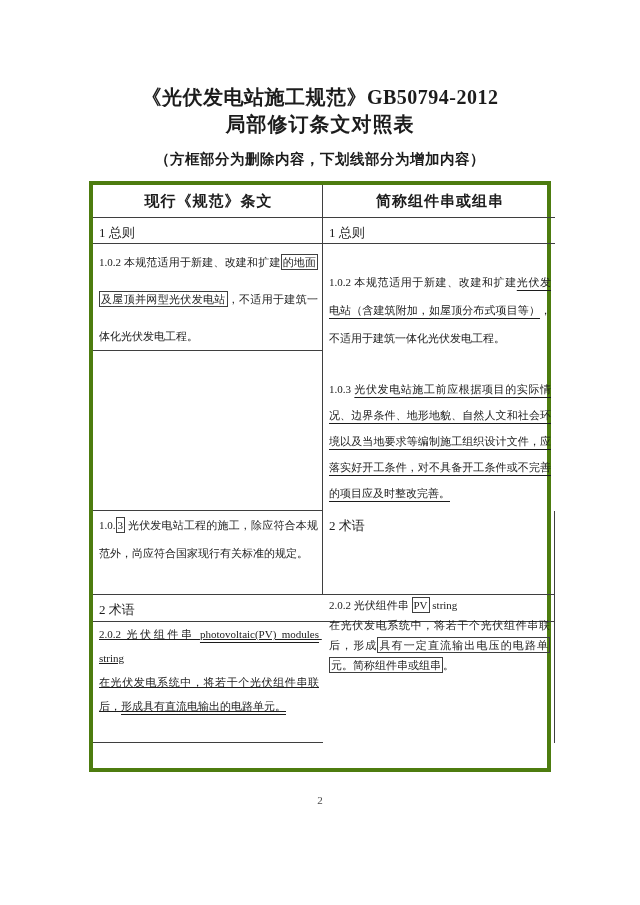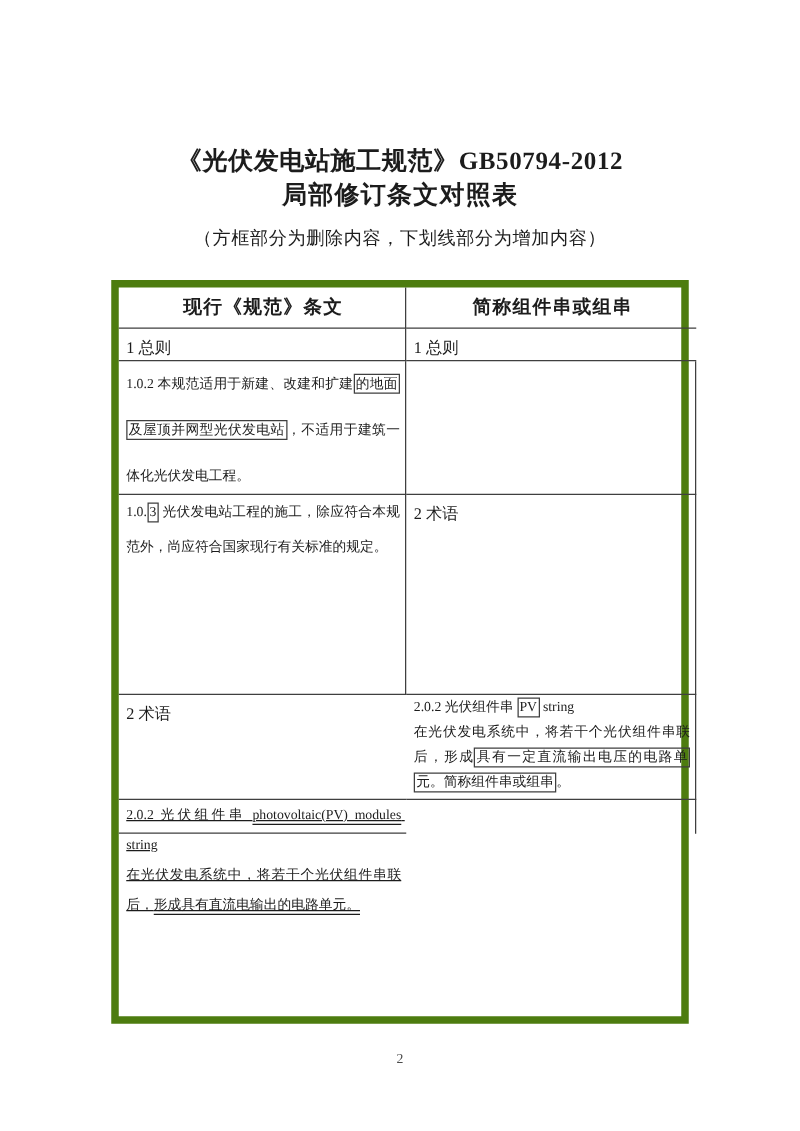--- a/index.html
+++ b/index.html
@@ -6,47 +6,47 @@
   html, body { width: 640px; height: 905px; }
   body {
     background: #ffffff;
     color: #1c1c1c;
     font-family: "Liberation Serif", "DejaVu Serif", serif;
     overflow: hidden;
   }
   .page { width: 640px; height: 905px; position: relative; background: #ffffff; }
 
   .doc-title {
-    margin-top: 115px;
+    margin-top: 84px;
     text-align: center;
     font-size: 20px;
     font-weight: bold;
     letter-spacing: 0.5px;
   }
   .doc-subtitle {
     text-align: center;
     font-size: 20px;
     font-weight: bold;
     letter-spacing: 1px;
   }
   .doc-note {
     margin-top: 12px;
     text-align: center;
     font-size: 14.5px;
-    font-weight: normal;
+    font-weight: bold;
     letter-spacing: 0.5px;
   }
 
   .tbl {
     width: 462px;
-    margin: 24px auto 0 auto;
+    margin: 12px auto 0 auto;
     display: grid;
     grid-template-columns: 230px 232px;
     grid-template-rows: 33px 26px 107px 160px 84px 27px 121px 25px;
-    border: 6px solid #4d7c0f;
+    border: 4px solid #4d7c0f;
   }
   .cell { border-bottom: 1px solid #3f3f3f; padding: 0 4px 0 6px; }
   .cell.L { border-right: 1px solid #3f3f3f; }
   .cell.nb { border-bottom: none; }
 
   .hdr {
     font-size: 15px;
     font-weight: bold;
     text-align: center;
     line-height: 32px;
@@ -99,20 +99,24 @@
   <div class="tbl">
 
     <div class="cell hdr L">现行《规范》条文</div>
     <div class="cell hdr">简称组件串或组串</div>
 
     <div class="cell lbl L"><span>1 总则</span></div>
     <div class="cell lbl"><span>1 总则</span></div>
 
     <div class="cell body L lh37"><span>1.0.2 本规范适用于新建、改建和扩建</span><span class="box">的地面及屋顶并网型光伏发电站</span><span>，不适用于建筑一体化光伏发电工程。</span></div>
 
+    <div class="cell body merged nb">
+      <p class="para lh28"><span>1.0.2 本规范适用于新建、改建和扩建</span><span class="und">光伏发电站（含建筑附加，如屋顶分布式项目等）</span><span>，不适用于建筑一体化光伏发电工程。</span></p>
+      <p class="para lh26"><span>1.0.3 </span><span class="und">光伏发电站施工前应根据项目的实际情况、边界条件、地形地貌、自然人文和社会环境以及当地要求等编制施工组织设计文件，应落实好开工条件，对不具备开工条件或不完善的项目应及时整改完善。</span></p>
+    </div>
 
     <div class="cell L"></div>
 
     <div class="cell body L lh28"><span>1.0.</span><span class="box">3</span><span> 光伏发电站工程的施工，除应符合本规范外，尚应符合国家现行有关标准的规定。</span></div>
 
     <div class="cell lbl L"><span>2 术语</span></div>
     <div class="cell lbl"><span>2 术语</span></div>
 
     <div class="cell body L lh30"><span>2.0.2 光伏组件串 </span><span class="box">PV</span><span> string
 在光伏发电系统中，将若干个光伏组件串联后，形成</span><span class="box">具有一定直流输出电压的电路单元。简称组件串或组串</span><span>。</span></div>

